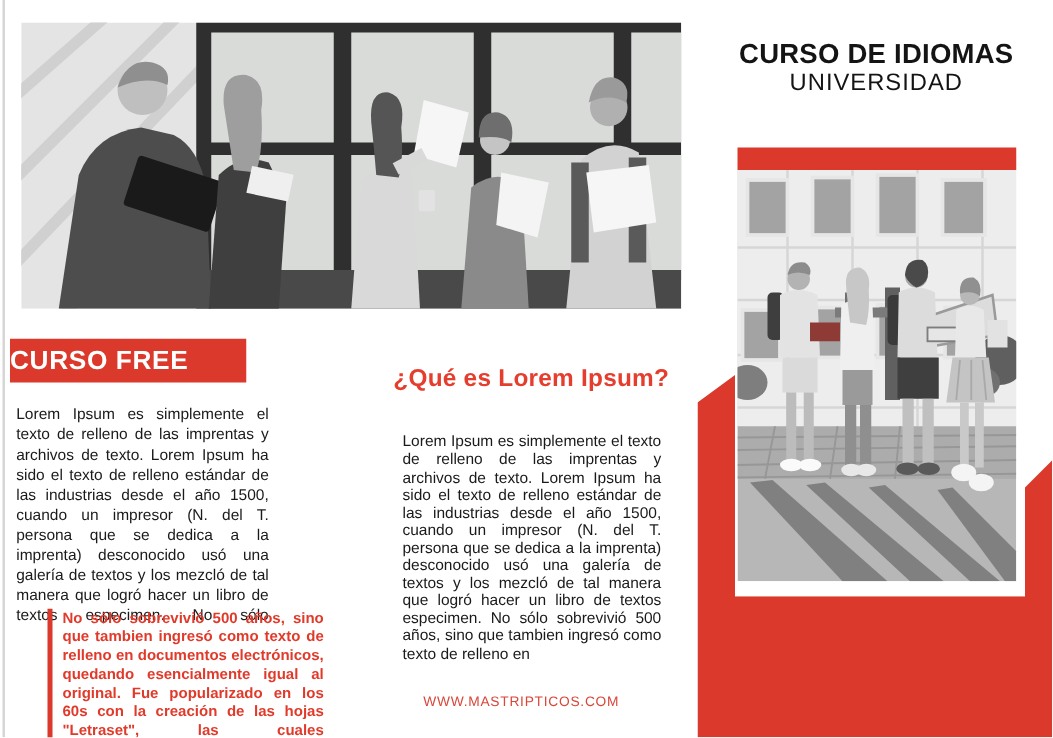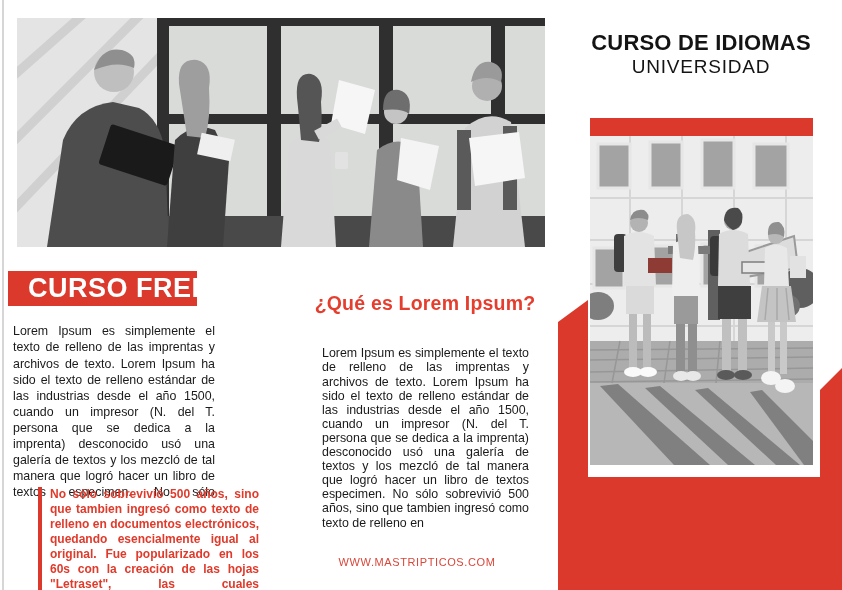--- a/index.html
+++ b/index.html
@@ -13,21 +13,21 @@
 
   
   .hero-photo{left:17px;top:18px;width:528px;height:229px;}
 
   
   .curso-free-box{
     left:8px;top:271px;width:189px;height:35px;
     background:var(--accent);display:flex;align-items:center;
   }
   .curso-free-box span{
-    color:#ffffff;font-weight:bold;font-size:27px;letter-spacing:.5px;padding-left:20px;
+    color:#ffffff;font-weight:bold;font-size:21px;letter-spacing:.5px;
     white-space:nowrap;
   }
   .left-body{
     left:13px;top:311px;width:202px;
     font-size:12.4px;line-height:16.1px;text-align:justify;text-align-last:justify;
     color:#1a1a1a;
   }
   .quote-block{
     left:38px;top:487px;width:221px;
     border-left:4px solid var(--accent);padding-left:8px;box-sizing:border-box;

